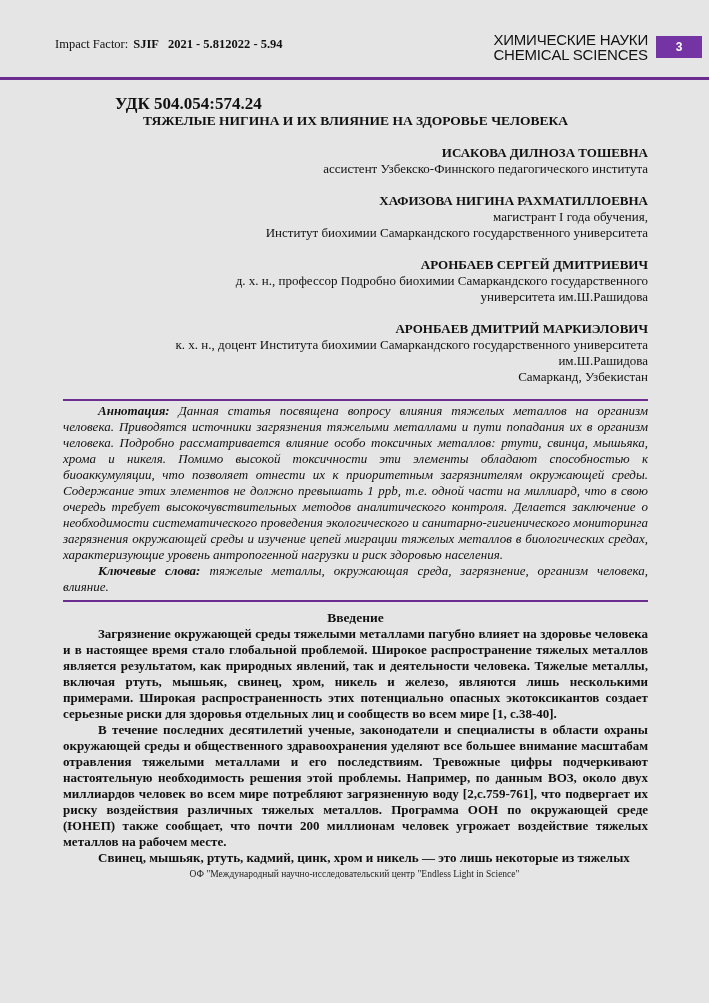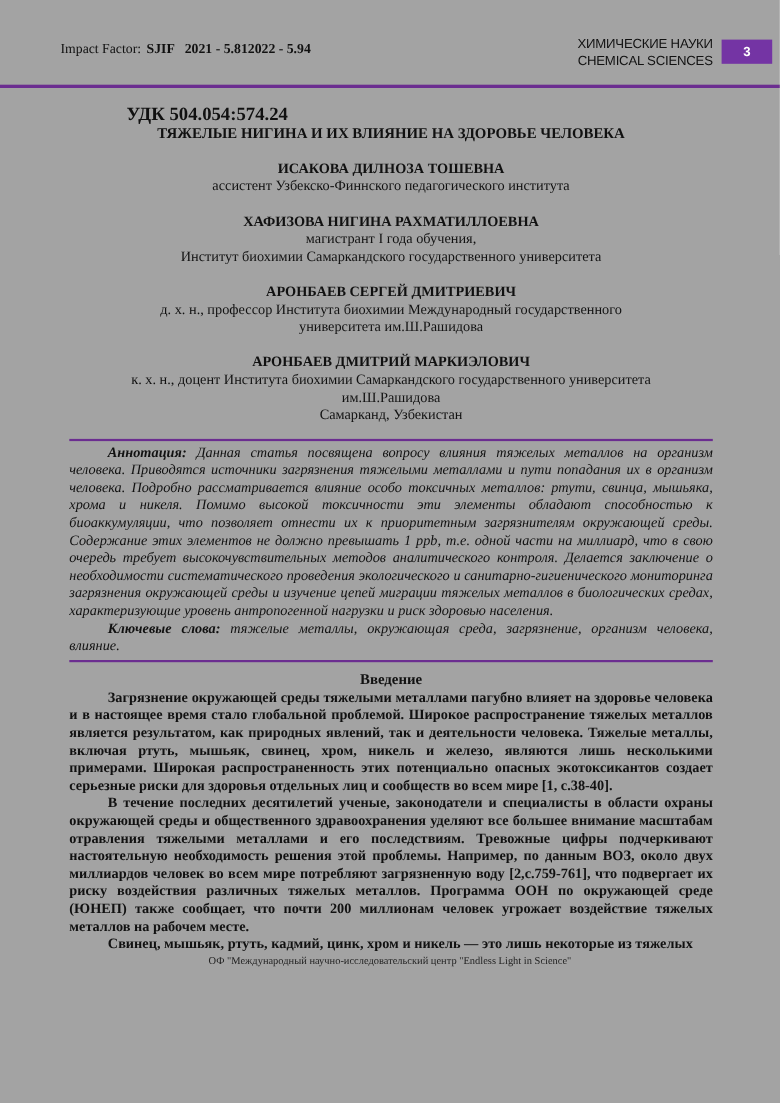--- a/index.html
+++ b/index.html
@@ -1,54 +1,54 @@
 <!DOCTYPE html>
 <html><head>
 <meta charset="utf-8">
 <style>
   * { margin:0; padding:0; box-sizing:border-box; }
   html,body { background:#ffffff; }
   .page {
     position:relative;
     width:709px; height:1003px;
-    background:#a3a3a3;
+    background:#e5e5e5;
     font-family:"Liberation Serif","DejaVu Serif",serif;
     color:#111;
     overflow:hidden;
   }
   
   .hdr {
     display:flex; justify-content:space-between; align-items:flex-start;
     padding:30px 7px 0 55px;
     height:77px;
   }
   .if-wrap { display:flex; font-size:12.5px; line-height:16px; padding-top:6px; }
   .if-label { white-space:nowrap; }
   .if-sjif { font-weight:bold; margin-left:5px; }
   .if-years { display:flex; flex-direction:row; margin-left:9px; font-weight:bold; }
   .hdr-right { display:flex; align-items:flex-start; }
   .sec-names {
-    text-align:right;
+    text-align:center;
     font-family:"Liberation Sans","DejaVu Sans",sans-serif;
-    font-size:12px; line-height:14.5px; letter-spacing:-0.2px;
+    font-size:15px; line-height:14.5px; letter-spacing:-0.2px;
     padding-top:3px;
   }
   .page-badge {
     width:46px; height:22px; margin-left:8px; margin-top:6px;
     background:#7434A4;
     color:#fff; font-family:"Liberation Sans",sans-serif;
     font-size:12px; font-weight:bold;
     display:flex; align-items:center; justify-content:center;
   }
   .hdr-rule { border:none; border-top:3px solid #6B2D90; }
   
   main { padding:0 61px 0 63px; }
   .udc { margin-top:16px; margin-left:52px; font-weight:bold; font-size:17px; line-height:16px; }
   .title { text-align:center; font-size:13.5px; font-weight:bold; line-height:17px; }
-  .author { margin-top:16px; text-align:center; font-size:13px; line-height:16px; }
+  .author { margin-top:16px; text-align:right; font-size:13px; line-height:16px; }
   .author .name { font-weight:bold; }
   .sep { border:none; border-top:2px solid #6B2D90; margin-top:14px; }
   .sep2 { border:none; border-top:2px solid #6B2D90; margin-top:5px; }
   .abstract, .keywords {
     font-style:italic; font-size:13px; line-height:16px;
     text-align:justify; text-indent:35px;
   }
   .abstract { margin-top:2px; }
   .abstract b, .keywords b { font-weight:bold; }
   .sec-head { text-align:center; font-weight:bold; font-size:13.5px; line-height:17px; margin-top:7px; }
@@ -90,21 +90,21 @@
     </div>
 
     <div class="author">
       <div class="name">ХАФИЗОВА НИГИНА РАХМАТИЛЛОЕВНА</div>
       <div>магистрант I года обучения,</div>
       <div>Институт биохимии Самаркандского государственного университета</div>
     </div>
 
     <div class="author">
       <div class="name">АРОНБАЕВ СЕРГЕЙ ДМИТРИЕВИЧ</div>
-      <div>д. х. н., профессор Института биохимии Международный государственного</div>
+      <div>д. х. н., профессор Подробно биохимии Самаркандского государственного</div>
       <div>университета им.Ш.Рашидова</div>
     </div>
 
     <div class="author">
       <div class="name">АРОНБАЕВ ДМИТРИЙ МАРКИЭЛОВИЧ</div>
       <div>к. х. н., доцент Института биохимии Самаркандского государственного университета</div>
       <div>им.Ш.Рашидова</div>
       <div>Самарканд, Узбекистан</div>
     </div>
 

